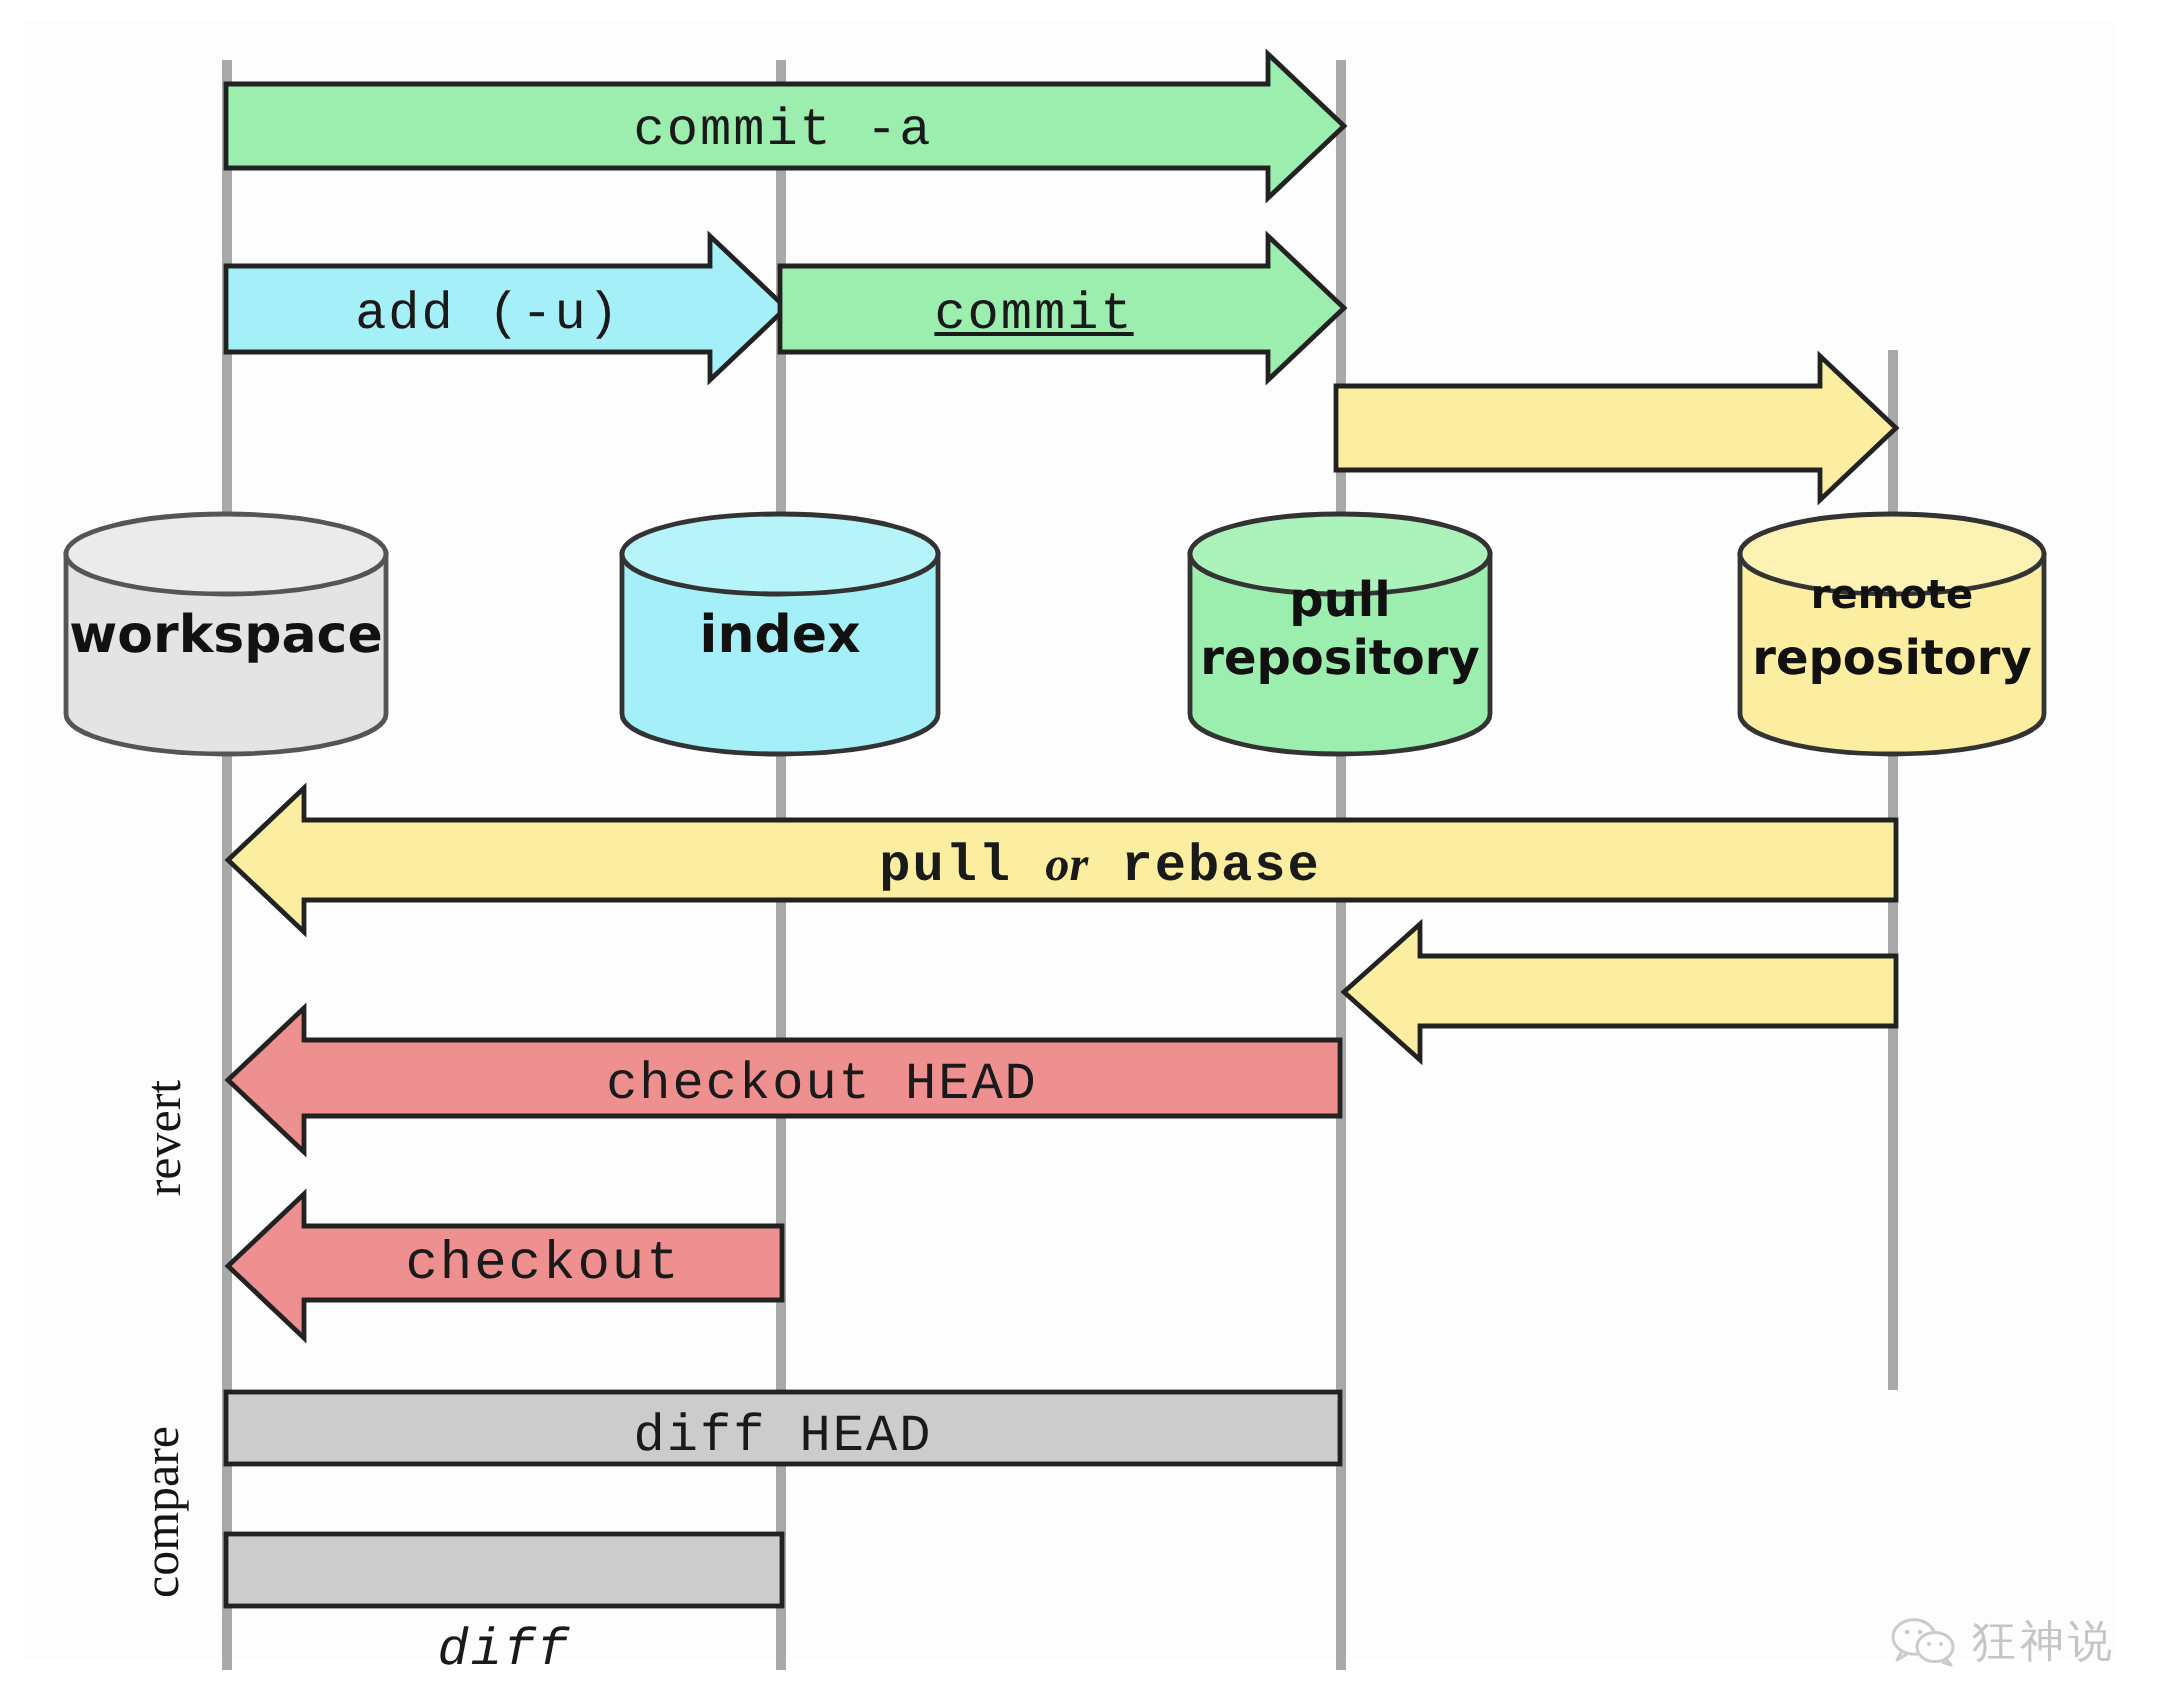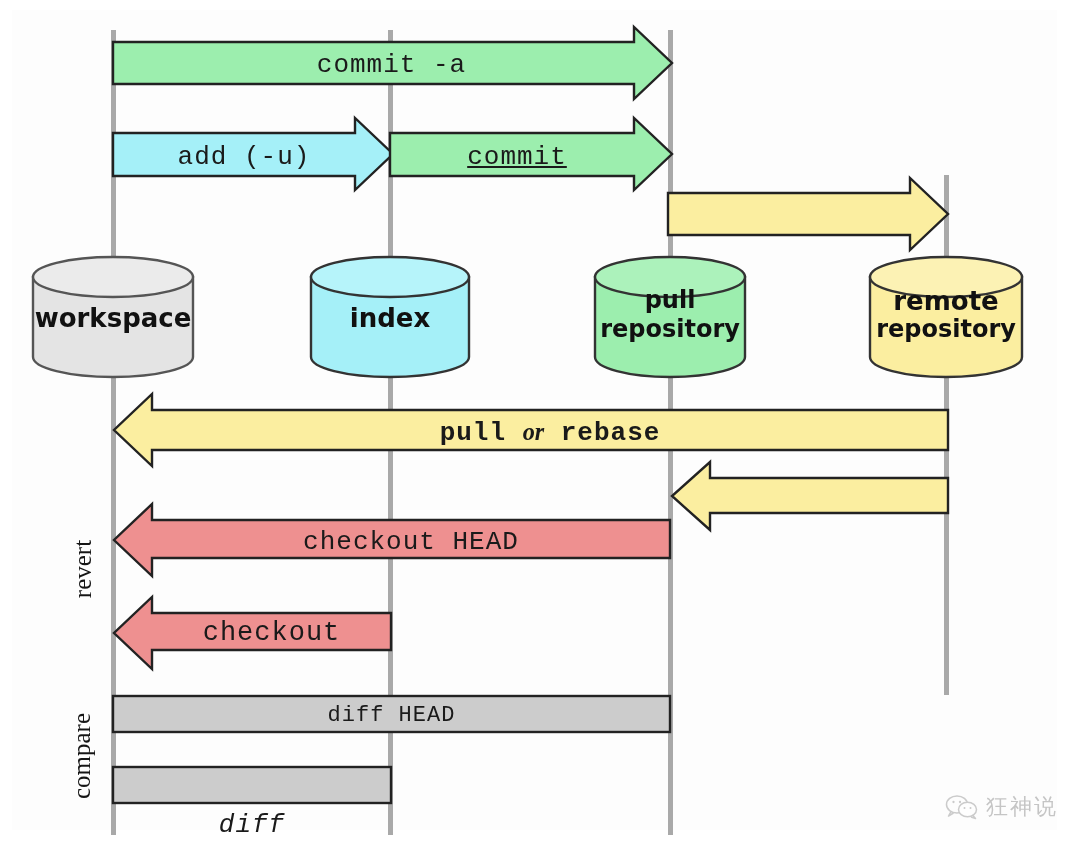--- a/index.html
+++ b/index.html
@@ -69,21 +69,21 @@
     color: #151515;
     transform-origin: 50% 50%;
     transform: rotate(-90deg);
     white-space: nowrap;
     text-align: center;
   }
   
   #watermark {
     position: absolute;
     right: 22px;
-    bottom: 28px;
+    bottom: 14px;
     display: flex;
     align-items: center;
     gap: 7px;
     opacity: 0.5;
   }
   #watermark .wm-text {
     font-family: "DejaVu Sans", "Liberation Sans", sans-serif;
     font-size: 22px;
     color: #8e8e8e;
     letter-spacing: 2px;
@@ -153,39 +153,39 @@
 
   <div class="lbl" style="left:152px; top:418px; width:796px; font-size:26px;font-weight:bold;">
     <span>pull </span><span class="lbl-or">or</span><span> rebase</span>
   </div>
 
 
   <div class="lbl" style="left:152px; top:527px; width:518px; font-size:26px;">checkout HEAD</div>
 
   <div class="lbl" style="left:152px; top:618px; width:239px; font-size:27px;">checkout</div>
 
-  <div class="lbl" style="left:113px; top:703px; width:557px; font-size:22px;">diff HEAD</div>
+  <div class="lbl" style="left:113px; top:703px; width:557px; font-size:26px;">diff HEAD</div>
 
   <div class="lbl" style="left:113px; top:810px; width:278px; font-size:26px;font-style:italic;">diff</div>
 
   <div class="node" style="left:23px; top:303px; width:180px;">
     <div class="node-text" style="font-size:26px;">workspace</div>
   </div>
 
   <div class="node" style="left:305px; top:303px; width:170px;">
     <div class="node-text" style="font-size:26px;">index</div>
   </div>
 
   <div class="node" style="left:592px; top:286px; width:156px;">
     <div class="node-text" style="font-size:24px;">pull</div>
     <div class="node-text" style="font-size:24px; top:29px;">repository</div>
   </div>
 
   <div class="node" style="left:866px; top:286px; width:160px;">
-    <div class="node-text" style="font-size:26px;">remote</div>
+    <div class="node-text" style="font-size:20px;">remote</div>
     <div class="node-text" style="font-size:24px; top:29px;">repository</div>
   </div>
 
   <div class="side-cap" style="left:13px; top:555px; width:140px;">revert</div>
 
   <div class="side-cap" style="left:2px; top:742px; width:160px;">compare</div>
 
   <div id="watermark">
     <span style="display:inline-block;width:34px;height:26px;">
       <svg viewBox="0 0 34 26" width="34" height="26">

